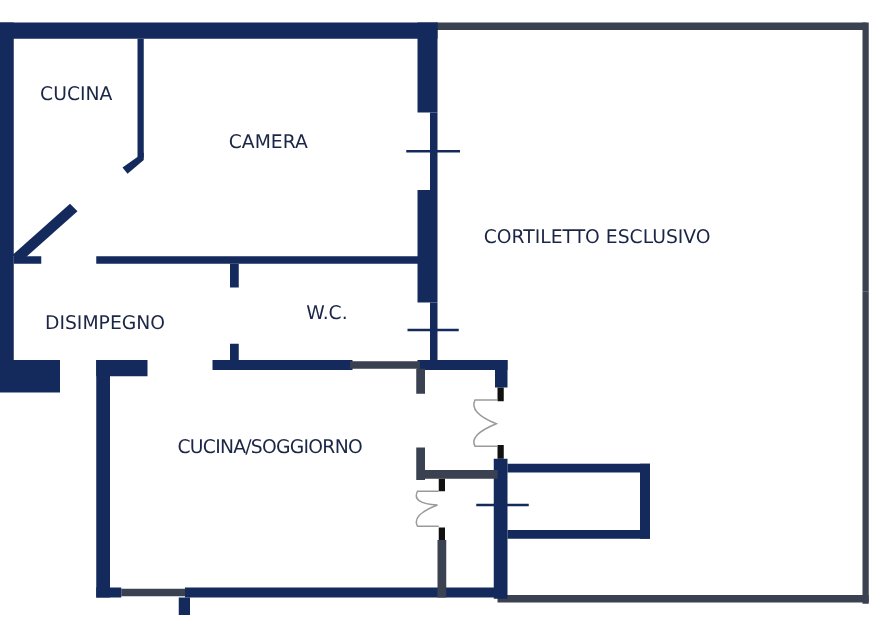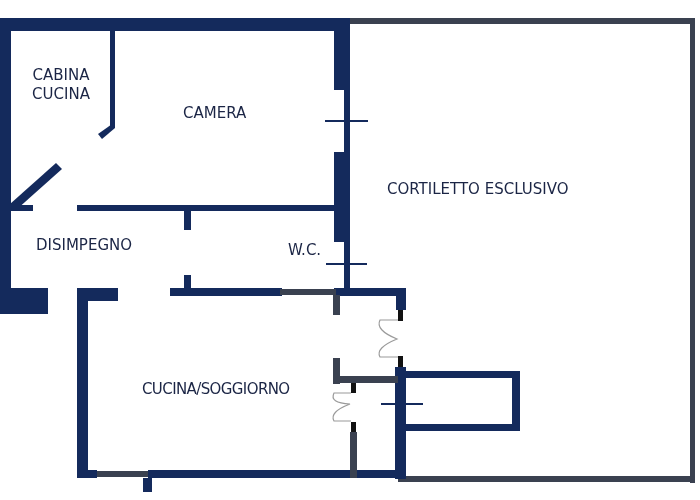--- a/index.html
+++ b/index.html
@@ -93,20 +93,19 @@
     <line x1="381" y1="404" x2="423" y2="404"></line>
   </g>
 
   <g fill="none" stroke="#9a9a9a" stroke-width="1.2">
     <path d="M398,320 L380,320 Q375,330 397,339 Q375,348 380,357 L398,357"></path>
     <path d="M351,393 L334,393 Q329,403 350,404 Q329,412 334,421 L351,421"></path>
   </g>
 </svg>
 
 <div class="label center" style="left:18px; top:66px; width:86px;">
-  <div>CABINA</div>
   <div>CUCINA</div>
 </div>
 <div class="label" style="left:183px; top:104px;">CAMERA</div>
-<div class="label" style="left:36px; top:236px;">DISIMPEGNO</div>
-<div class="label" style="left:245px; top:241px;margin-left:43px;">W.C.</div>
-<div class="label" style="left:142px; top:380px; letter-spacing:-0.6px;">CUCINA/SOGGIORNO</div>
+<div class="label" style="left:36px; top:249px;">DISIMPEGNO</div>
+<div class="label" style="left:245px; top:241px;">W.C.</div>
+<div class="label" style="left:142px; top:348px; letter-spacing:-0.6px;">CUCINA/SOGGIORNO</div>
 <div class="label" style="left:387px; top:180px;text-align:center;">CORTILETTO ESCLUSIVO</div>
 
 </body></html>

